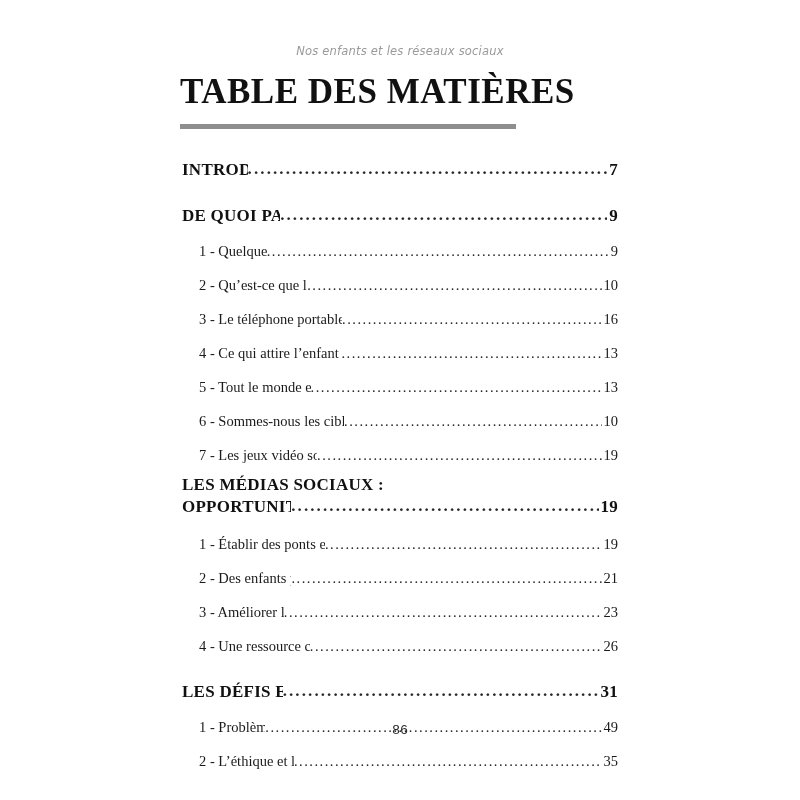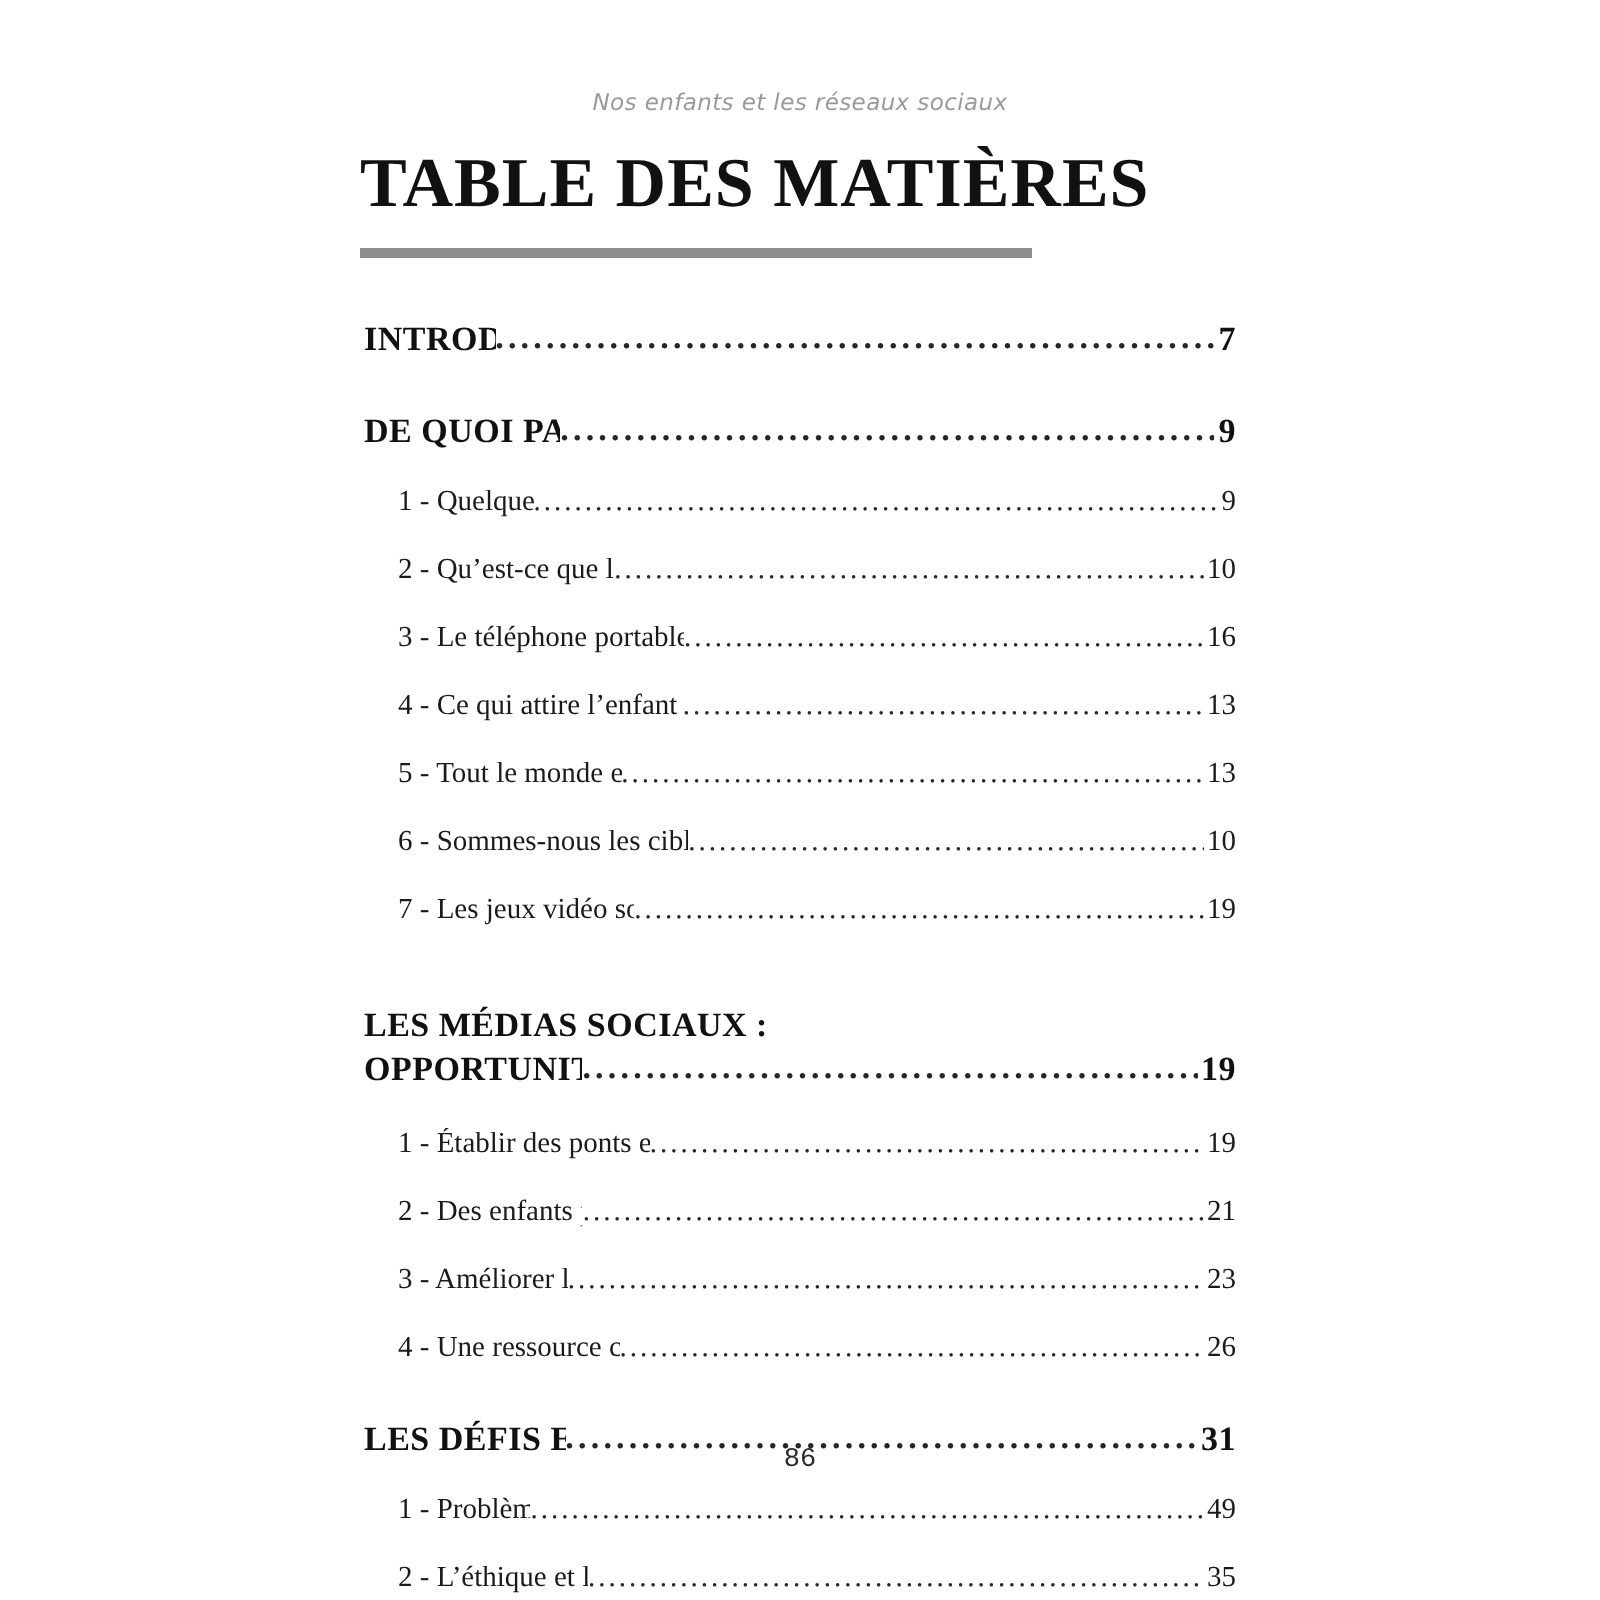--- a/index.html
+++ b/index.html
@@ -116,21 +116,21 @@
     position: relative;
     top: -1px;
   }
   .lvl-major .toc-page {
     font-weight: bold;
     font-size: 17px;
   }
 
   
   .major-multiline {
-    margin-top: 38px;
+    margin-top: 10px;
   }
   .major-multiline .heading-line-1 {
     font-weight: bold;
     font-size: 17px;
     letter-spacing: 0.25px;
     color: #111111;
     line-height: 1.32;
     white-space: nowrap;
   }
   .major-multiline .toc-row {

